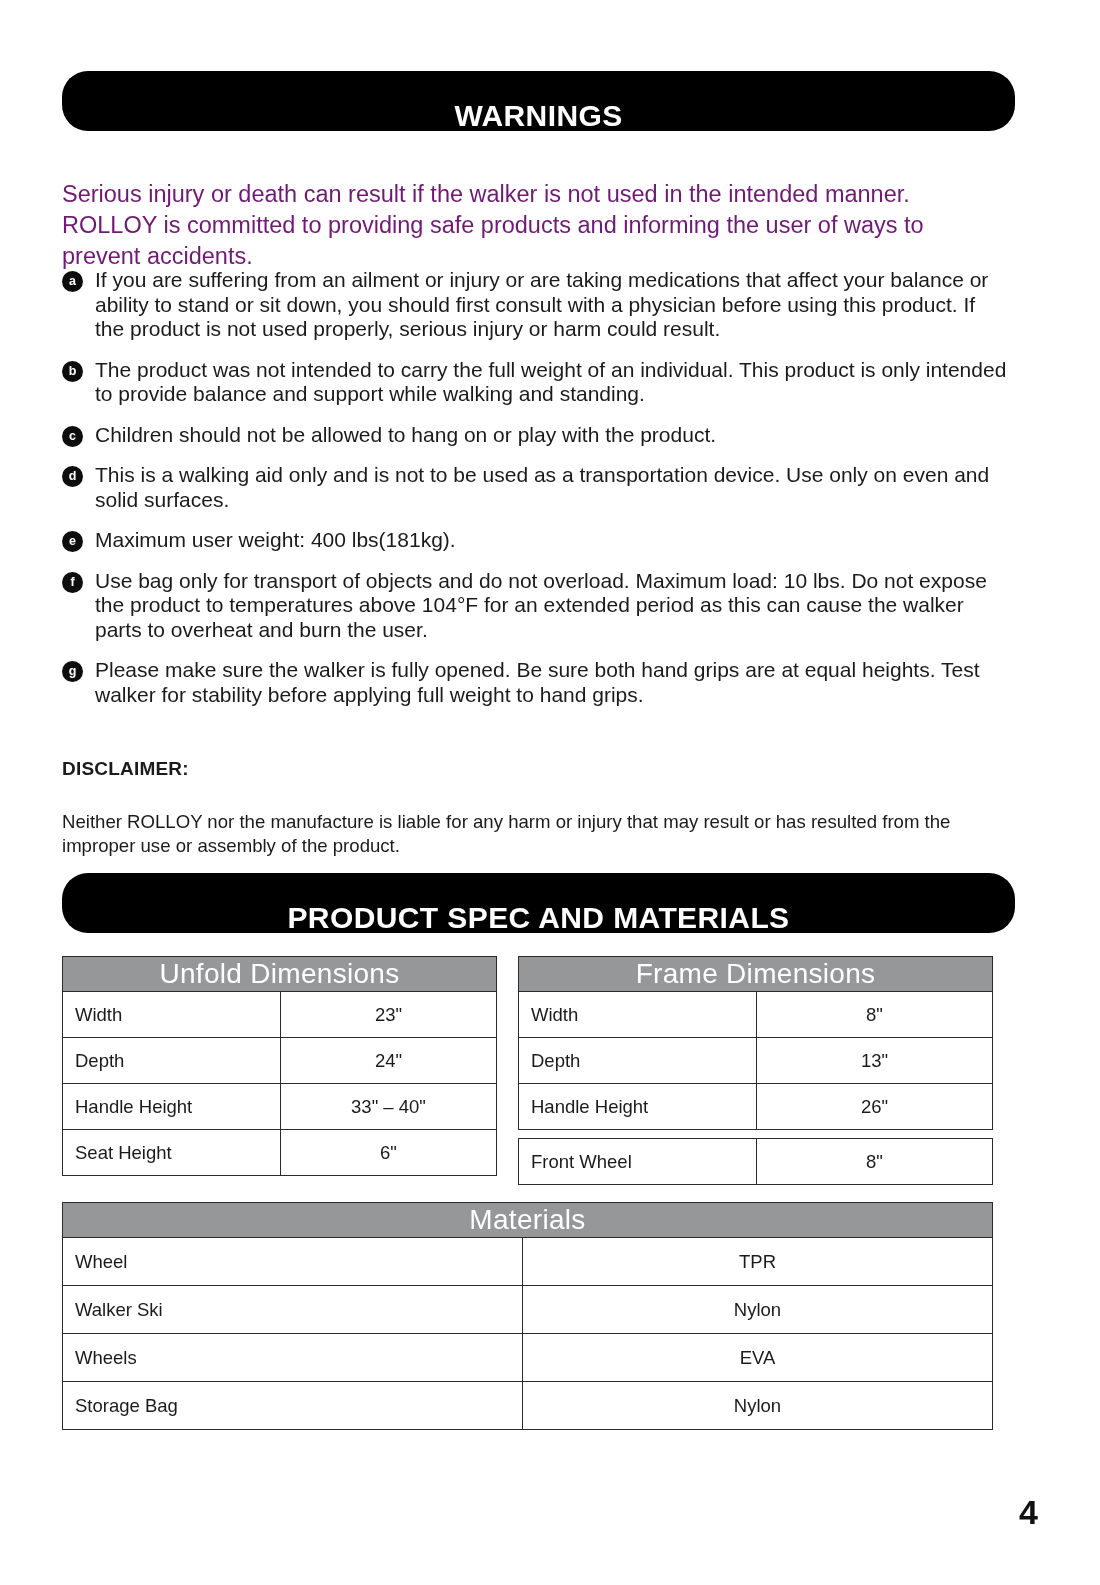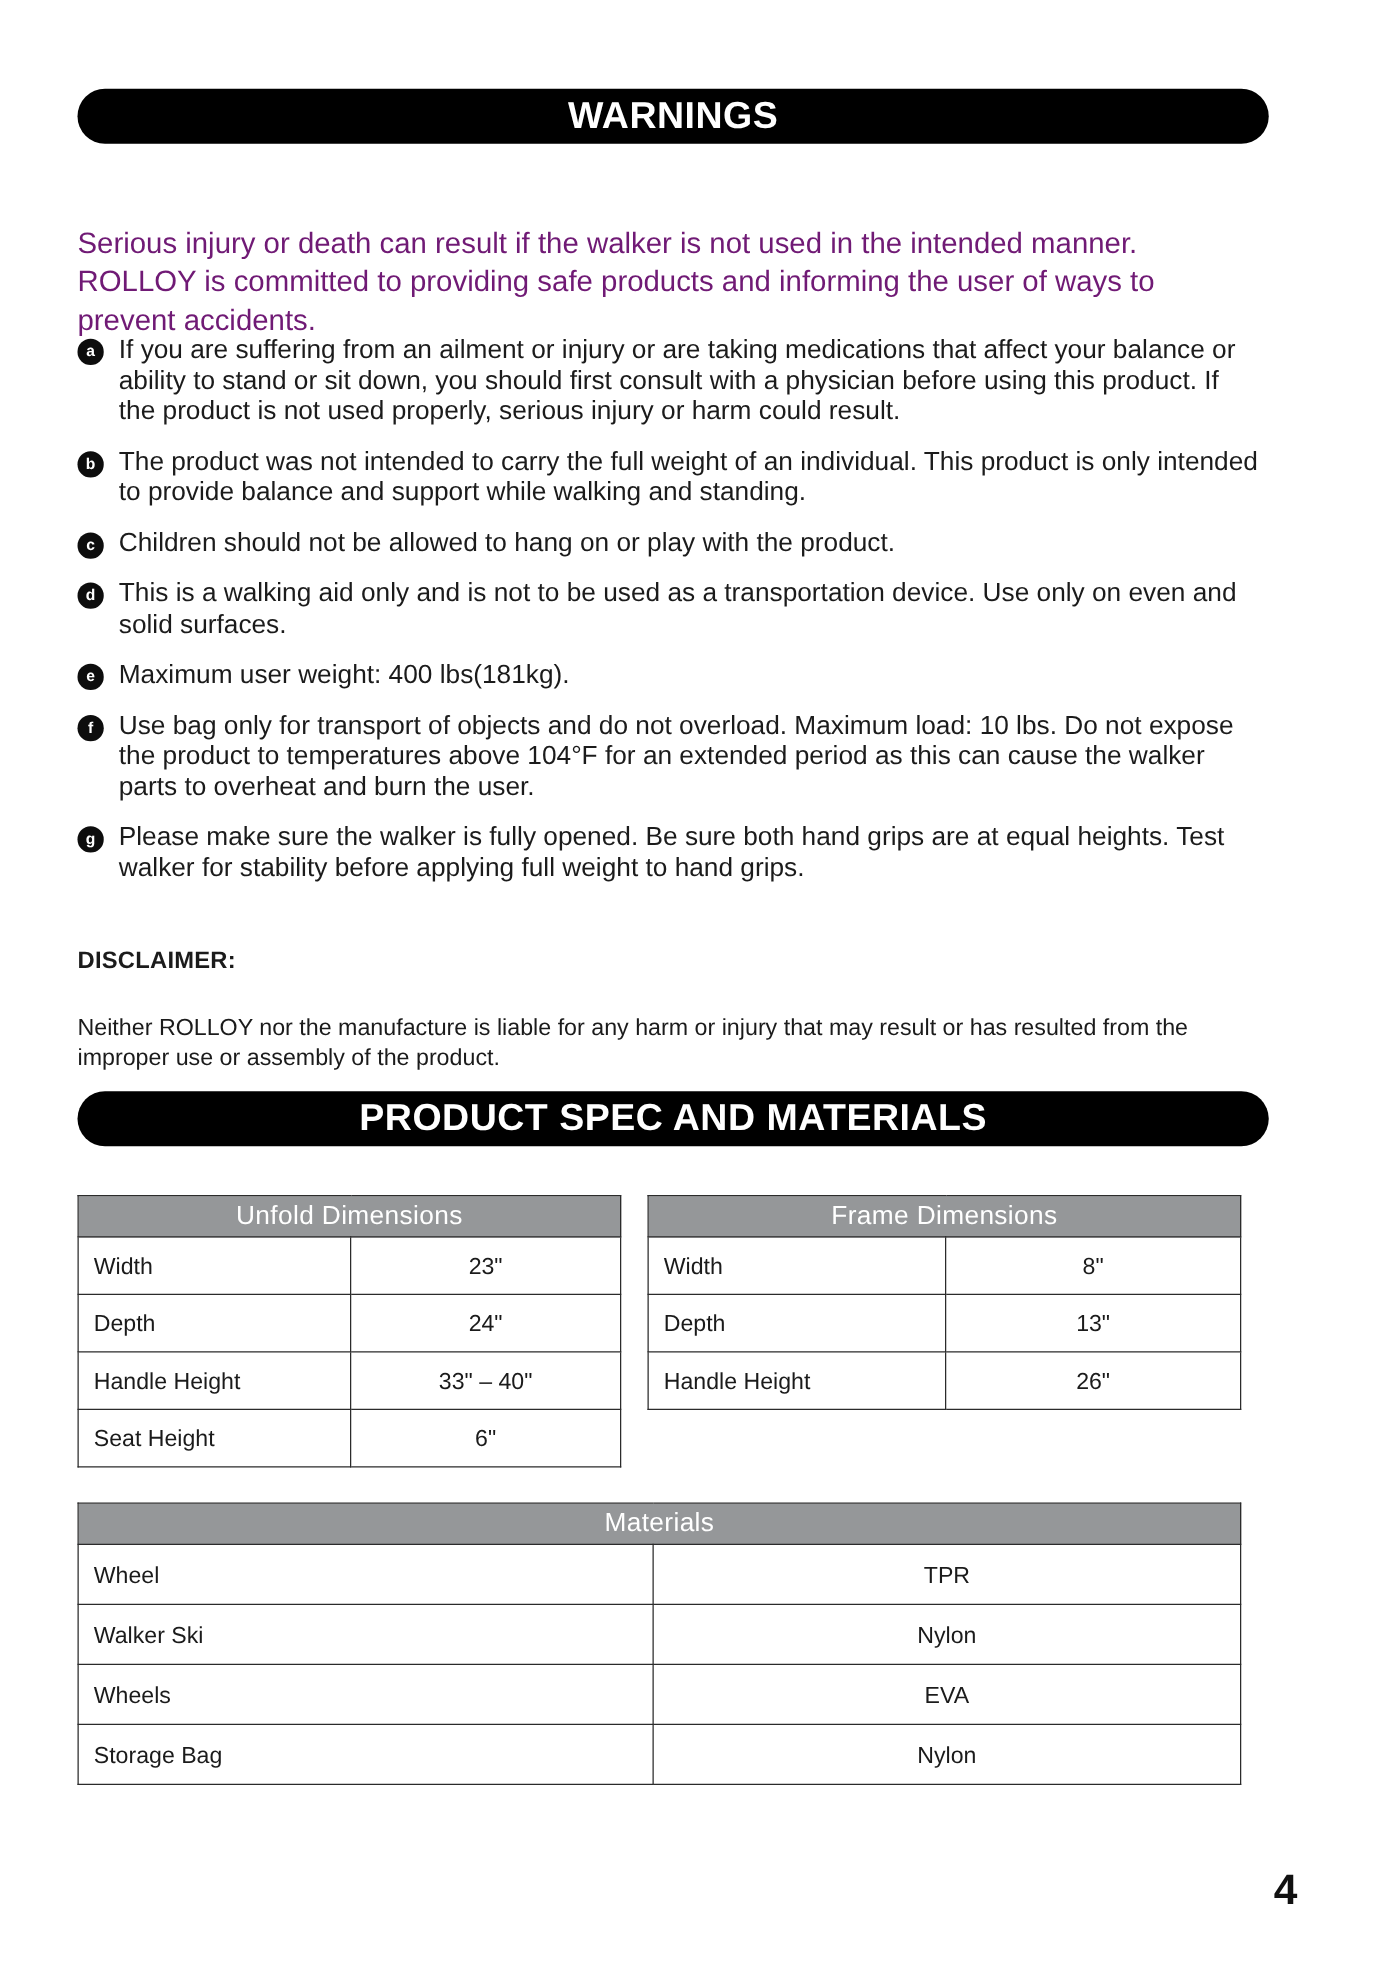--- a/index.html
+++ b/index.html
@@ -22,25 +22,25 @@
     height: 1585px;
     box-sizing: border-box;
     padding: 0;
   }
 
   
   .section-pill {
     position: absolute;
     left: 62px;
     width: 953px;
-    height: 44px;
+    height: 60px;
     background: #000000;
     border-radius: 26px;
     display: flex;
-    align-items: center;
+    align-items: flex-end;
     justify-content: center;
     box-sizing: border-box;
   }
   .section-pill .pill-text {
     color: #ffffff;
     font-size: 30px;
     font-weight: 600;
     letter-spacing: 0.4px;
     line-height: 1;
     white-space: nowrap;
@@ -126,21 +126,21 @@
     background: #ffffff;
   }
   .spec-table th,
   .spec-table td {
     border: 1.6px solid #2b2b2b;
     box-sizing: border-box;
   }
   .spec-table thead th {
     background: #959799;
     color: #ffffff;
-    font-size: 21px;
+    font-size: 28px;
     font-weight: 400;
     text-align: center;
     height: 33px;
     letter-spacing: 0.3px;
     border-color: #2b2b2b;
   }
   .spec-table td {
     height: 46px;
     font-size: 18.5px;
     font-weight: 400;
@@ -288,20 +288,32 @@
         <td class="label">Depth</td>
         <td class="value">13"</td>
       </tr>
       <tr>
         <td class="label">Handle Height</td>
         <td class="value">26"</td>
       </tr>
     </tbody>
   </table>
 
+  <table class="spec-table" id="table-frontwheel">
+    <colgroup>
+        <col class="c1">
+        <col class="c2">
+      </colgroup>
+    <tbody>
+      <tr>
+        <td class="label">Front Wheel</td>
+        <td class="value">8"</td>
+      </tr>
+    </tbody>
+  </table>
 
   <table class="spec-table" id="table-materials">
     <colgroup>
         <col class="c1">
         <col class="c2">
       </colgroup>
     <thead>
       <tr>
         <th colspan="2">Materials</th>
       </tr>

